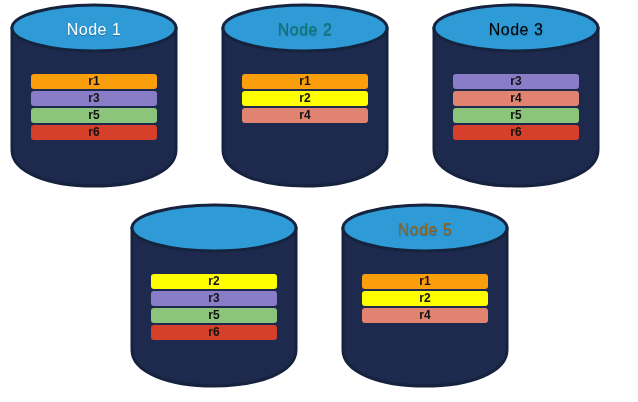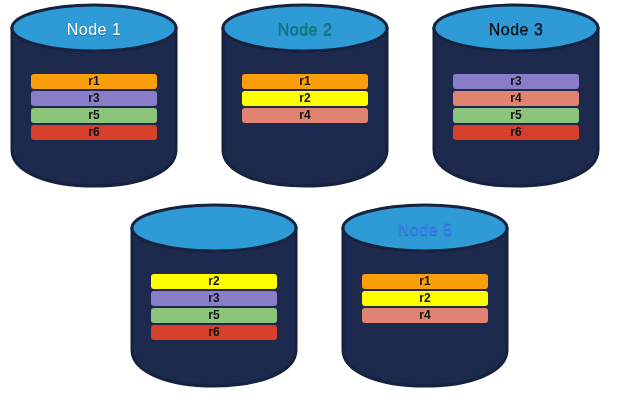--- a/index.html
+++ b/index.html
@@ -152,21 +152,21 @@
           <div class="replica" style="background: rgb(138, 125, 200); color: rgb(17, 17, 17);">r3</div>
           <div class="replica" style="background: rgb(140, 196, 123); color: rgb(17, 17, 17);">r5</div>
           <div class="replica" style="background: rgb(214, 64, 42); color: rgb(17, 17, 17);">r6</div>
         </div>
       </div>
       <div class="node">
         <svg class="node-svg" viewBox="0 0 172 190" preserveAspectRatio="none">
           <path d="M 4 28 L 4 150 C 4 172 40 186 86 186 C 132 186 168 172 168 150 L 168 28 Z" fill="#1D2A4D" stroke="#16233F" stroke-width="3"></path>
           <ellipse cx="86" cy="28" rx="82" ry="23" fill="#2E9AD6" stroke="#16233F" stroke-width="3"></ellipse>
         </svg>
-        <div class="node-title" style="color: #3b82f6;">Node  5</div>
+        <div class="node-title" style="color: #a16207;">Node  5</div>
         <div class="replica-stack">
           <div class="replica" style="background: rgb(251, 158, 11); color: rgb(17, 17, 17);">r1</div>
           <div class="replica" style="background: rgb(255, 255, 0); color: rgb(17, 17, 17);">r2</div>
           <div class="replica" style="background: rgb(224, 131, 112); color: rgb(17, 17, 17);">r4</div>
         </div>
       </div>
     </div>
   </div>
 
 </body></html>

